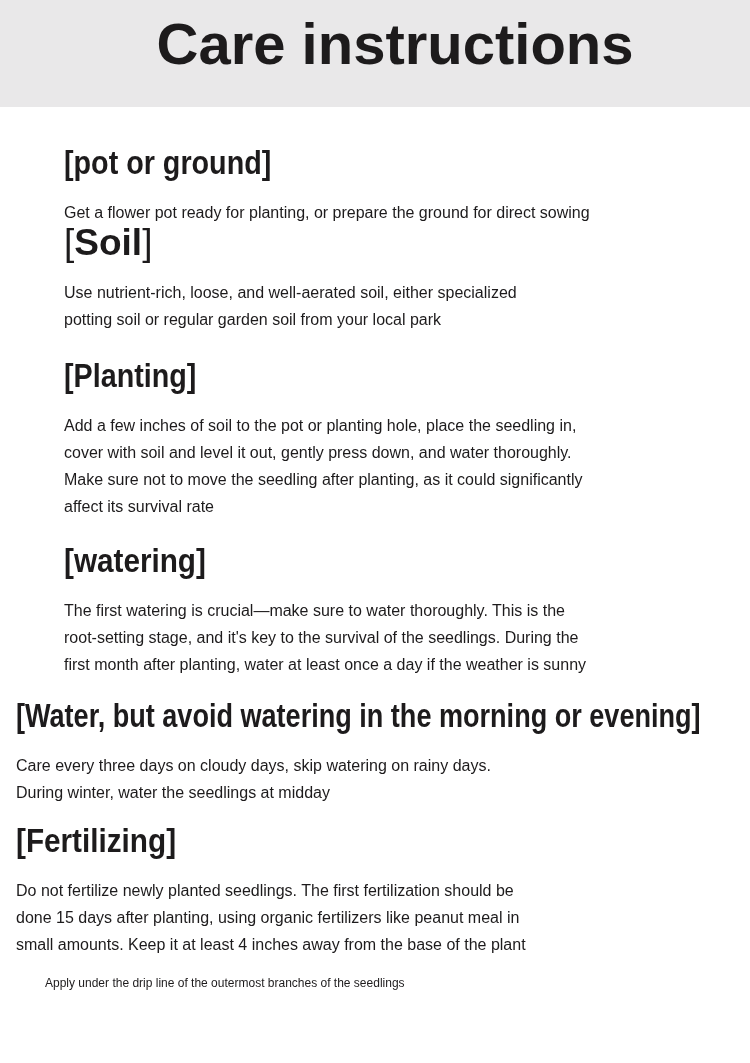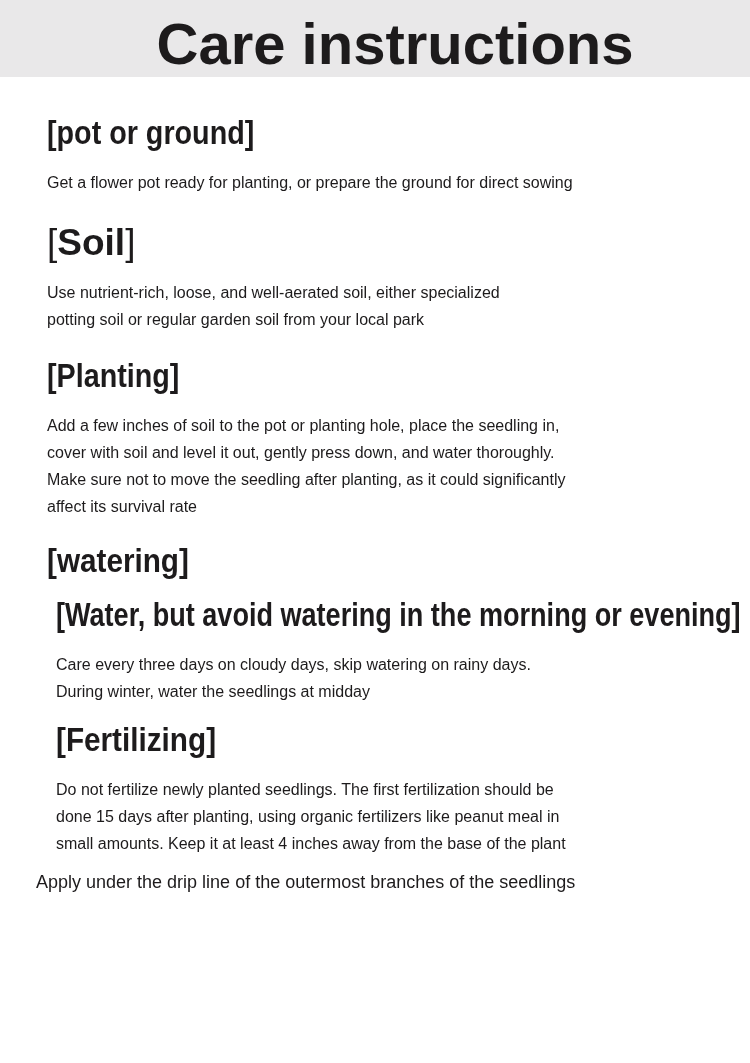--- a/index.html
+++ b/index.html
@@ -6,36 +6,36 @@
   .page {
     position: relative;
     width: 750px;
     height: 1063px;
     background: #ffffff;
     color: #1d1b1c;
     font-family: "Liberation Sans", sans-serif;
     overflow: hidden;
   }
   .band {
-    height: 77px;
+    height: 107px;
     background: #e9e8e9;
     text-align: center;
     padding-left: 40px;
     box-sizing: border-box;
   }
   h1 {
     margin: 0;
     font-size: 58px;
     line-height: 88px;
     font-weight: bold;
     white-space: pre;
   }
   section { margin: 0; }
-  .ind-a { padding-left: 47px; }
-  .ind-b { padding-left: 56px; }
+  .ind-a { padding-left: 64px; }
+  .ind-b { padding-left: 16px; }
   .hd {
     margin: 0 0 20px 0;
     font-size: 33px;
     line-height: 33px;
     font-weight: bold;
     white-space: pre;
     transform: scaleX(0.87);
     transform-origin: 0 50%;
   }
   .hd-soil {
@@ -45,28 +45,28 @@
   .hd-soil .br { font-weight: 400; }
   .hd-mid  { transform: scaleX(0.90); }
   .hd-wide { transform: scaleX(0.82); }
   .bd {
     margin: 0;
     font-size: 16px;
     line-height: 27px;
     white-space: pre-line;
   }
   .footnote {
-    margin: 14px 0 0 0;
+    margin: 14px 0 0 9px;
     padding-left: 36px;
-    font-size: 18px;
+    font-size: 12px;
     line-height: 22px;
     white-space: pre-line;
   }
   .mt-39 { margin-top: 39px; }
-  .mt-30 { margin-top: 30px; }
+  .mt-30 { }
   .mt-26 { margin-top: 26px; }
   .mt-24 { margin-top: 24px; }
   .mt-21 { margin-top: 21px; }
   .mt-18 { margin-top: 18px; }
 </style>
 </head>
 <body>
 
 <div class="page">
 
@@ -90,20 +90,23 @@
     <section class="ind-a mt-26">
       <h2 class="hd">[Planting]</h2>
       <p class="bd">Add a few inches of soil to the pot or planting hole, place the seedling in,
 cover with soil and level it out, gently press down, and water thoroughly.
 Make sure not to move the seedling after planting, as it could significantly
 affect its survival rate</p>
     </section>
 
     <section class="ind-a mt-24">
       <h2 class="hd hd-mid">[watering]</h2>
+      <p class="bd">The first watering is crucial—make sure to water thoroughly. This is the
+root-setting stage, and it's key to the survival of the seedlings. During the
+first month after planting, water at least once a day if the weather is sunny</p>
     </section>
 
     <section class="ind-b mt-21">
       <h2 class="hd hd-wide">[Water, but avoid watering in the morning or evening]</h2>
       <p class="bd">Care every three days on cloudy days, skip watering on rainy days.
 During winter, water the seedlings at midday</p>
     </section>
 
     <section class="ind-b mt-18">
       <h2 class="hd hd-mid">[Fertilizing]</h2>

